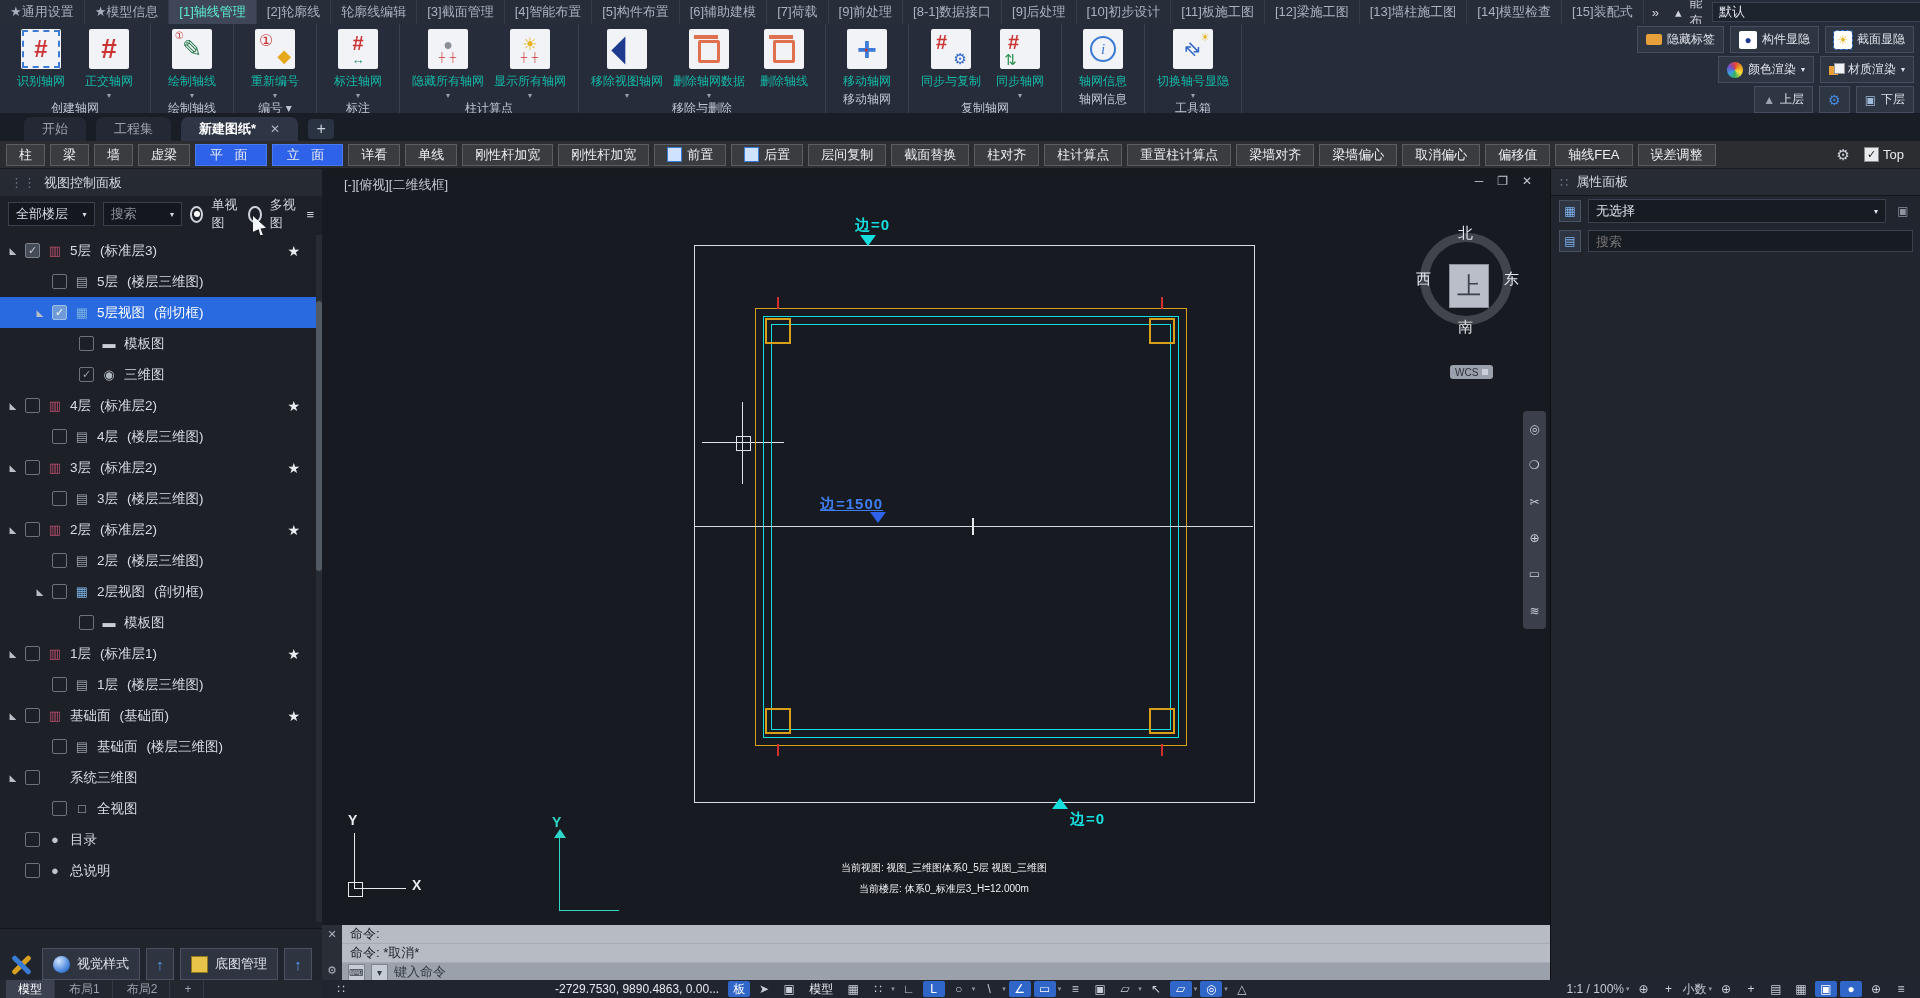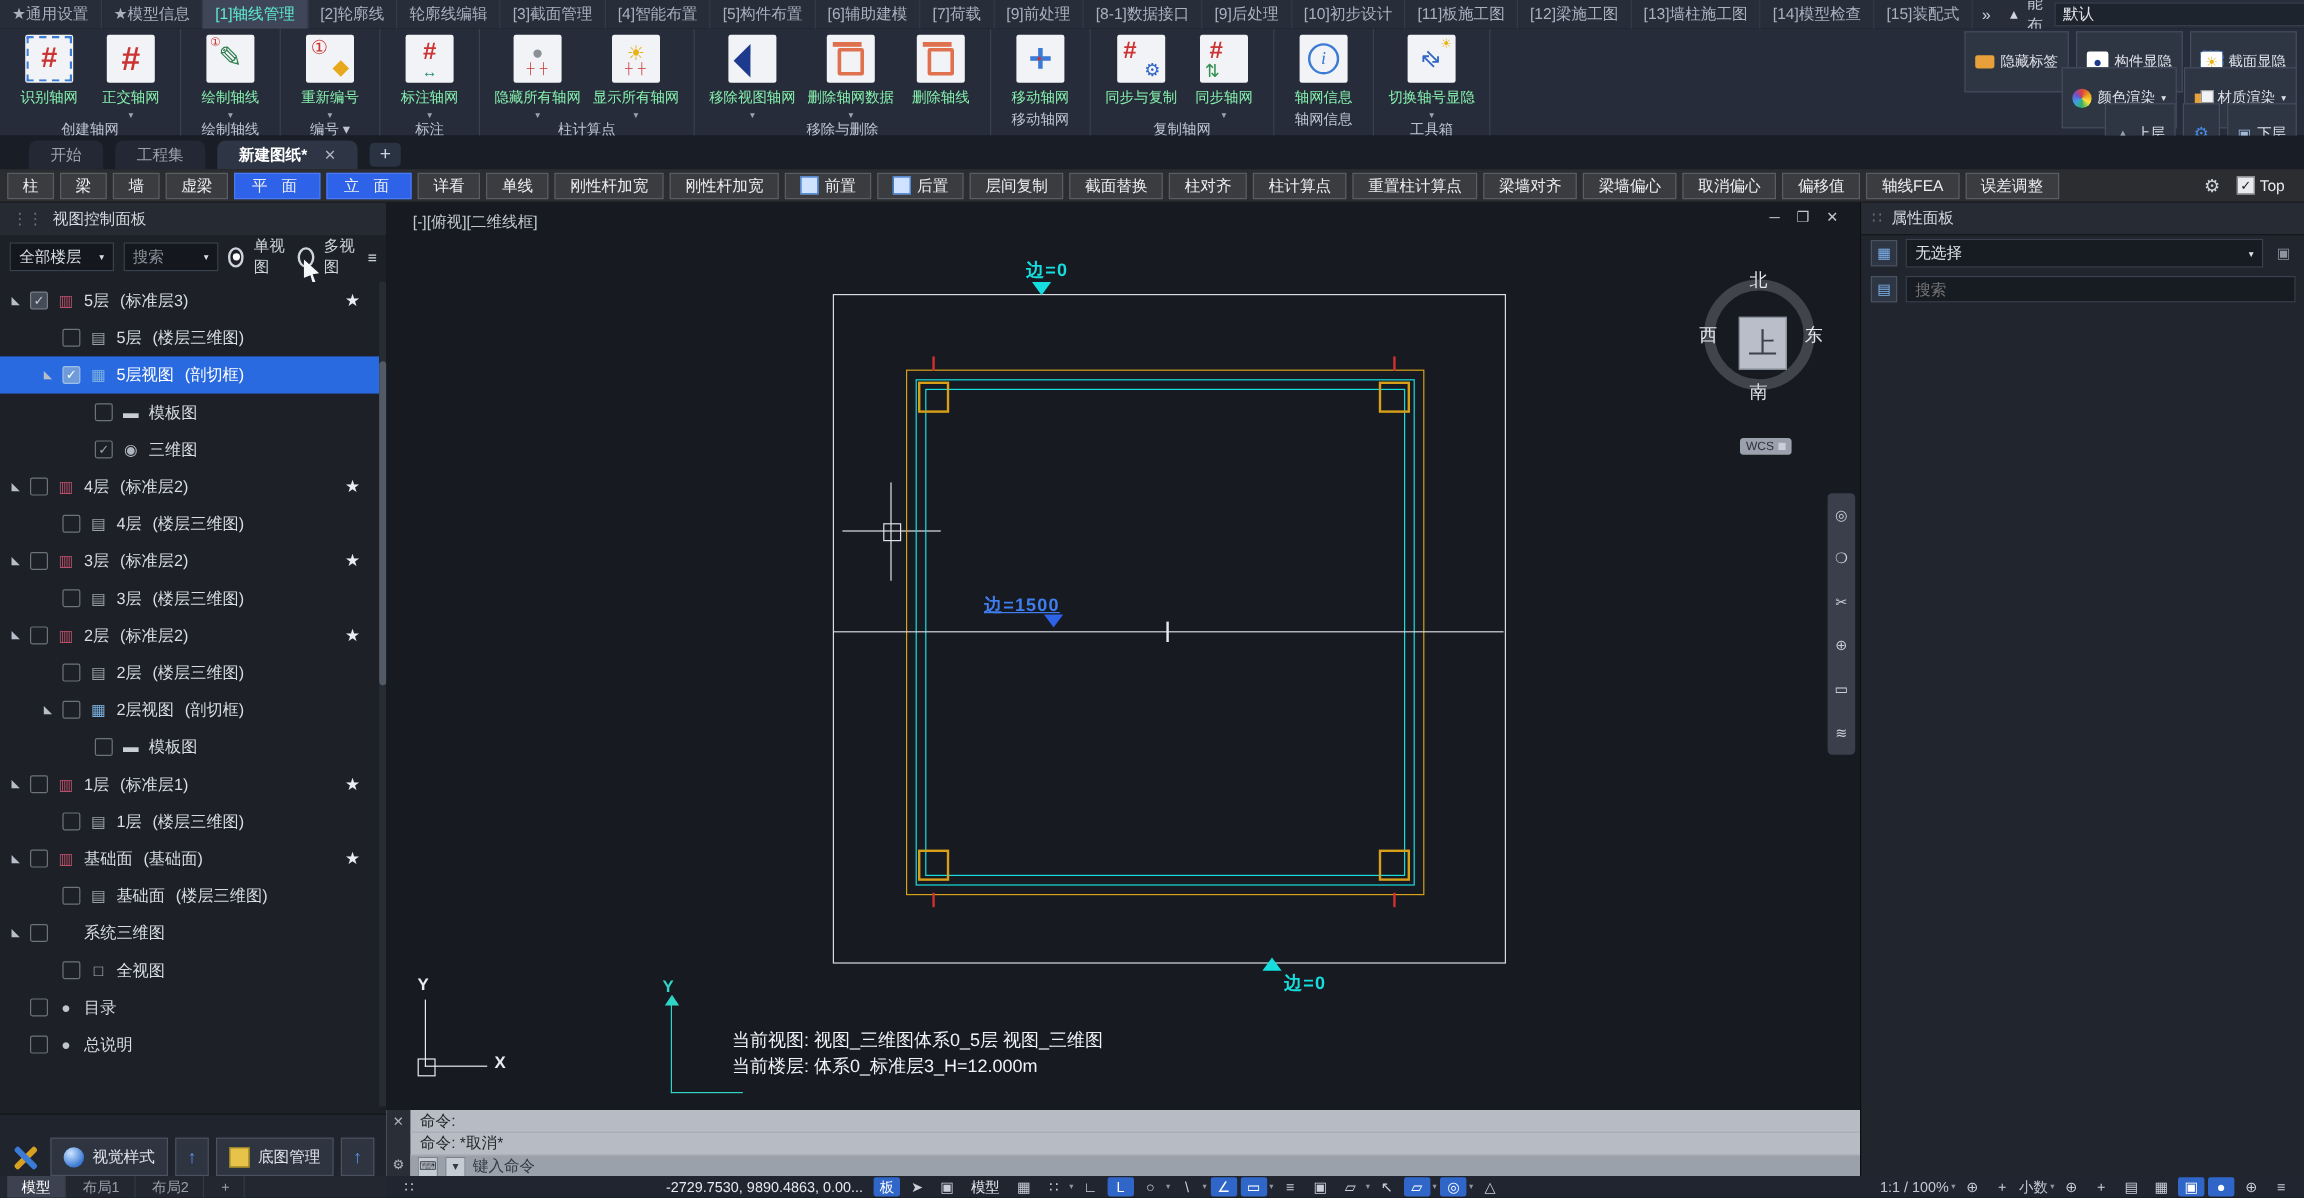--- a/index.html
+++ b/index.html
@@ -12,28 +12,28 @@
   .moverflow{padding:0 8px;display:flex;align-items:center;color:#cfd4dd}
   #menubar-right{margin-left:auto;display:flex;align-items:center;gap:6px;padding-right:8px;color:#c6ccd6}
   #layout-select{background:#1e242e;border:1px solid #3a4150;height:18px;display:flex;align-items:center;padding:0 6px;min-width:430px;justify-content:space-between;color:#dfe3ea}
   
   #ribbon{left:0;top:24px;width:1920px;height:89px;background:#262c3a;display:flex;border-bottom:1px solid #151922}
   .rgroup{display:flex;flex-direction:column;border-right:1px solid #39404f}
   .rbtns{flex:1;display:flex;align-items:flex-start;gap:10px;padding:5px 12px 0 12px}
   .rbtn{display:flex;flex-direction:column;align-items:center;min-width:58px;cursor:pointer}
   .tile{width:40px;height:40px;background:#f2f3f6;border-radius:2px;display:flex;flex-direction:column;align-items:center;justify-content:center;line-height:1;position:relative}
   .tile.brk{outline:2px dashed #3a7bd5;outline-offset:-3px}
-  .rlabel{font-size:12px;color:#86efac;margin-top:4px;white-space:nowrap}
+  .rlabel{font-size:12px;color:#14b8a6;margin-top:4px;white-space:nowrap}
   .rdd{font-size:8px;color:#9aa2b0;margin-top:1px}
   .glabel{height:20px;text-align:center;color:#bfc6d2;font-size:12px;padding-bottom:2px}
   .trash{width:16px;height:17px;border:3px solid #e0714f;border-radius:2px;position:relative;margin-top:4px}
   .trash:before{content:"";position:absolute;left:-7px;top:-8px;width:24px;height:4px;background:#e0714f}
   .icirc{width:22px;height:22px;border:2px solid #3a7bd5;border-radius:50%;color:#3a7bd5;font-size:15px;font-style:italic;font-family:"Liberation Serif",serif;display:flex;align-items:center;justify-content:center}
   #ribbon-right{position:absolute;right:0;top:26px;width:320px;height:85px}
-  .rrbtn{background:#2e3543;border:1px solid #454d5e;color:#dde1e8;font-size:12px;display:inline-flex;align-items:center;gap:5px;padding:12px 8px;height:25px;cursor:pointer}
+  .rrbtn{background:#2e3543;border:1px solid #454d5e;color:#dde1e8;font-size:12px;display:inline-flex;align-items:center;gap:5px;padding:0 8px;height:25px;cursor:pointer}
   .minitile{width:18px;height:18px;background:#fff;border-radius:2px;display:flex;align-items:center;justify-content:center;font-size:12px}
   .cwheel{width:16px;height:16px;border-radius:50%;background:conic-gradient(#e04040,#e8a020,#ffe040,#35b060,#3aa0e0,#7050c8,#e04040)}
   .msq{width:14px;height:14px;position:relative}
   .msq:before{content:"";position:absolute;left:0;top:3px;width:9px;height:9px;background:#e8a13a}
   .msq:after{content:"";position:absolute;left:5px;top:0;width:9px;height:9px;background:#f0f2f5;border:1px solid #999}
   
   #doctabs{left:0;top:113px;width:1920px;height:28px;background:#191d26;display:flex;align-items:flex-end;padding-left:24px;box-sizing:border-box}
   .dtab{height:24px;display:flex;align-items:center;gap:14px;padding:0 18px;font-size:13px;color:#9aa1ae;background:#232834;border-radius:7px 7px 0 0;margin-right:10px}
   .dtab.active{background:#2e3544;color:#fff;font-weight:bold}
   .dtab .x{color:#aeb4c0;font-size:12px}
@@ -86,21 +86,21 @@
   #sectline{left:373px;top:357px;width:558px;height:1px;background:#d4d8de}
   #secttick{left:650px;top:349px;width:2px;height:17px;background:#e6e9ee}
   .cadlbl{font-size:15px;font-weight:bold;letter-spacing:1px}
   .cyan{color:#16dede}
   .blue{color:#3f7ef0}
   .tri{width:0;height:0;position:absolute}
   .tri.down-c{border-left:8px solid transparent;border-right:8px solid transparent;border-top:11px solid #16dede}
   .tri.up-c{border-left:8px solid transparent;border-right:8px solid transparent;border-bottom:11px solid #16dede}
   .tri.down-b{border-left:8px solid transparent;border-right:8px solid transparent;border-top:11px solid #2e62e8}
   .xline{position:absolute;background:#e8eaee}
-  #cstatus{left:288px;top:688px;width:700px;color:#f0f2f5;font-size:15px;line-height:21px}
+  #cstatus{left:272px;top:688px;width:700px;text-align:center;color:#f0f2f5;font-size:10px;line-height:21px}
   
   #compass-ring{left:1098px;top:64px;width:92px;height:92px;border-radius:50%;border:9px solid rgba(185,190,200,.26);box-sizing:border-box}
   .cdir{position:absolute;color:#e3e6ec;font-size:15px}
   #cube{left:1127px;top:95px;width:38px;height:42px;background:#b9bec8;color:#3c424e;font-size:24px;display:flex;align-items:center;justify-content:center;border:1px solid #8b919c}
   #wcs{left:1128px;top:196px;height:14px;background:#9aa0ac;border-radius:3px;color:#2c313a;font-size:10px;display:flex;align-items:center;padding:0 5px;gap:4px}
   #floatbar{left:1201px;top:242px;width:23px;height:218px;background:rgba(72,78,92,.72);border-radius:4px;display:flex;flex-direction:column;align-items:center;justify-content:space-around;color:#c9ced8;font-size:12px}
   .ucs{position:absolute;font-size:14px;font-weight:bold}
   
   #rightpanel{left:1550px;top:169px;width:370px;height:811px;background:#21252d;border-left:1px solid #0e1014}
   #pp-header{height:26px;background:#272b34;color:#d5d9e0;font-size:13px;display:flex;align-items:center;gap:8px;padding:0 9px;border-bottom:1px solid #14171c}

